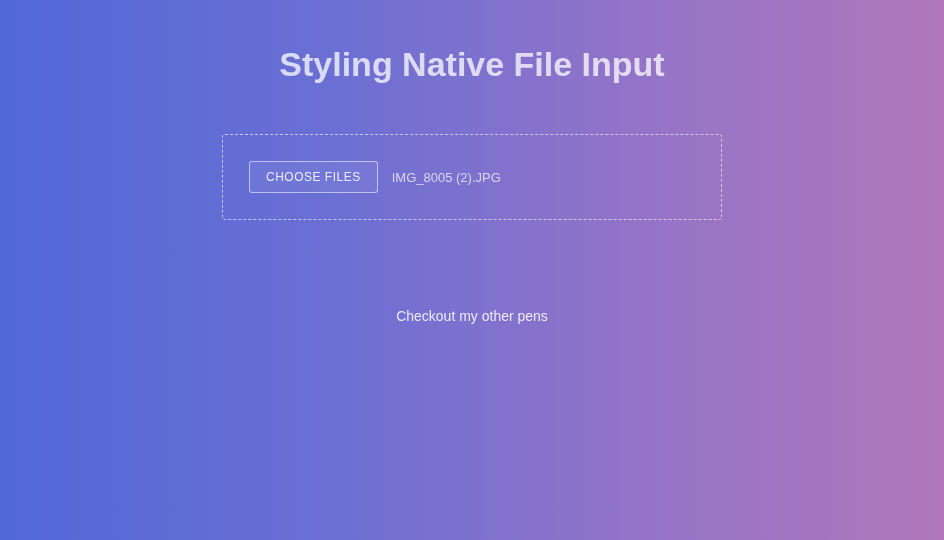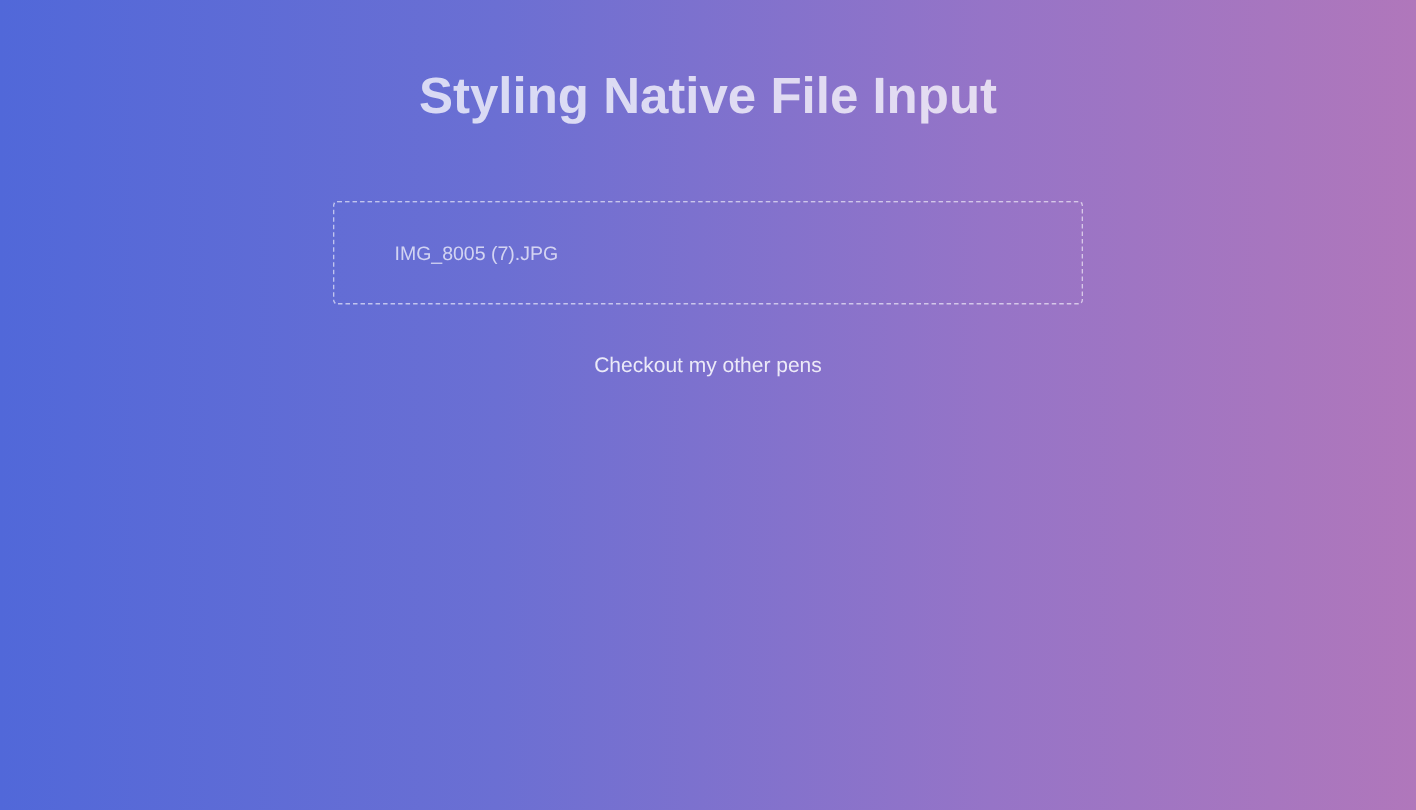--- a/index.html
+++ b/index.html
@@ -49,29 +49,30 @@
       font-family: inherit;
     }
     
     .file-name {
       color: rgba(255, 255, 255, 0.7);
       font-size: 13px;
       margin-left: 14px;
     }
     
     .footer-link {
-      margin-top: 32px;
+      margin-top: 88px;
       color: rgba(255, 255, 255, 0.85);
       font-size: 14px;
       cursor: pointer;
       text-align: center;
     }
   </style>
 </head>
 <body>
 
 <h1 class="title">Styling Native File Input</h1>
 
 <div class="file-drop-zone">
-  <span class="file-name">IMG_8005 (7).JPG</span>
+  <button class="choose-files-btn">CHOOSE FILES</button>
+  <span class="file-name">IMG_8005 (2).JPG</span>
 </div>
 
 <a class="footer-link">Checkout my other pens</a>
 
 </body></html>

